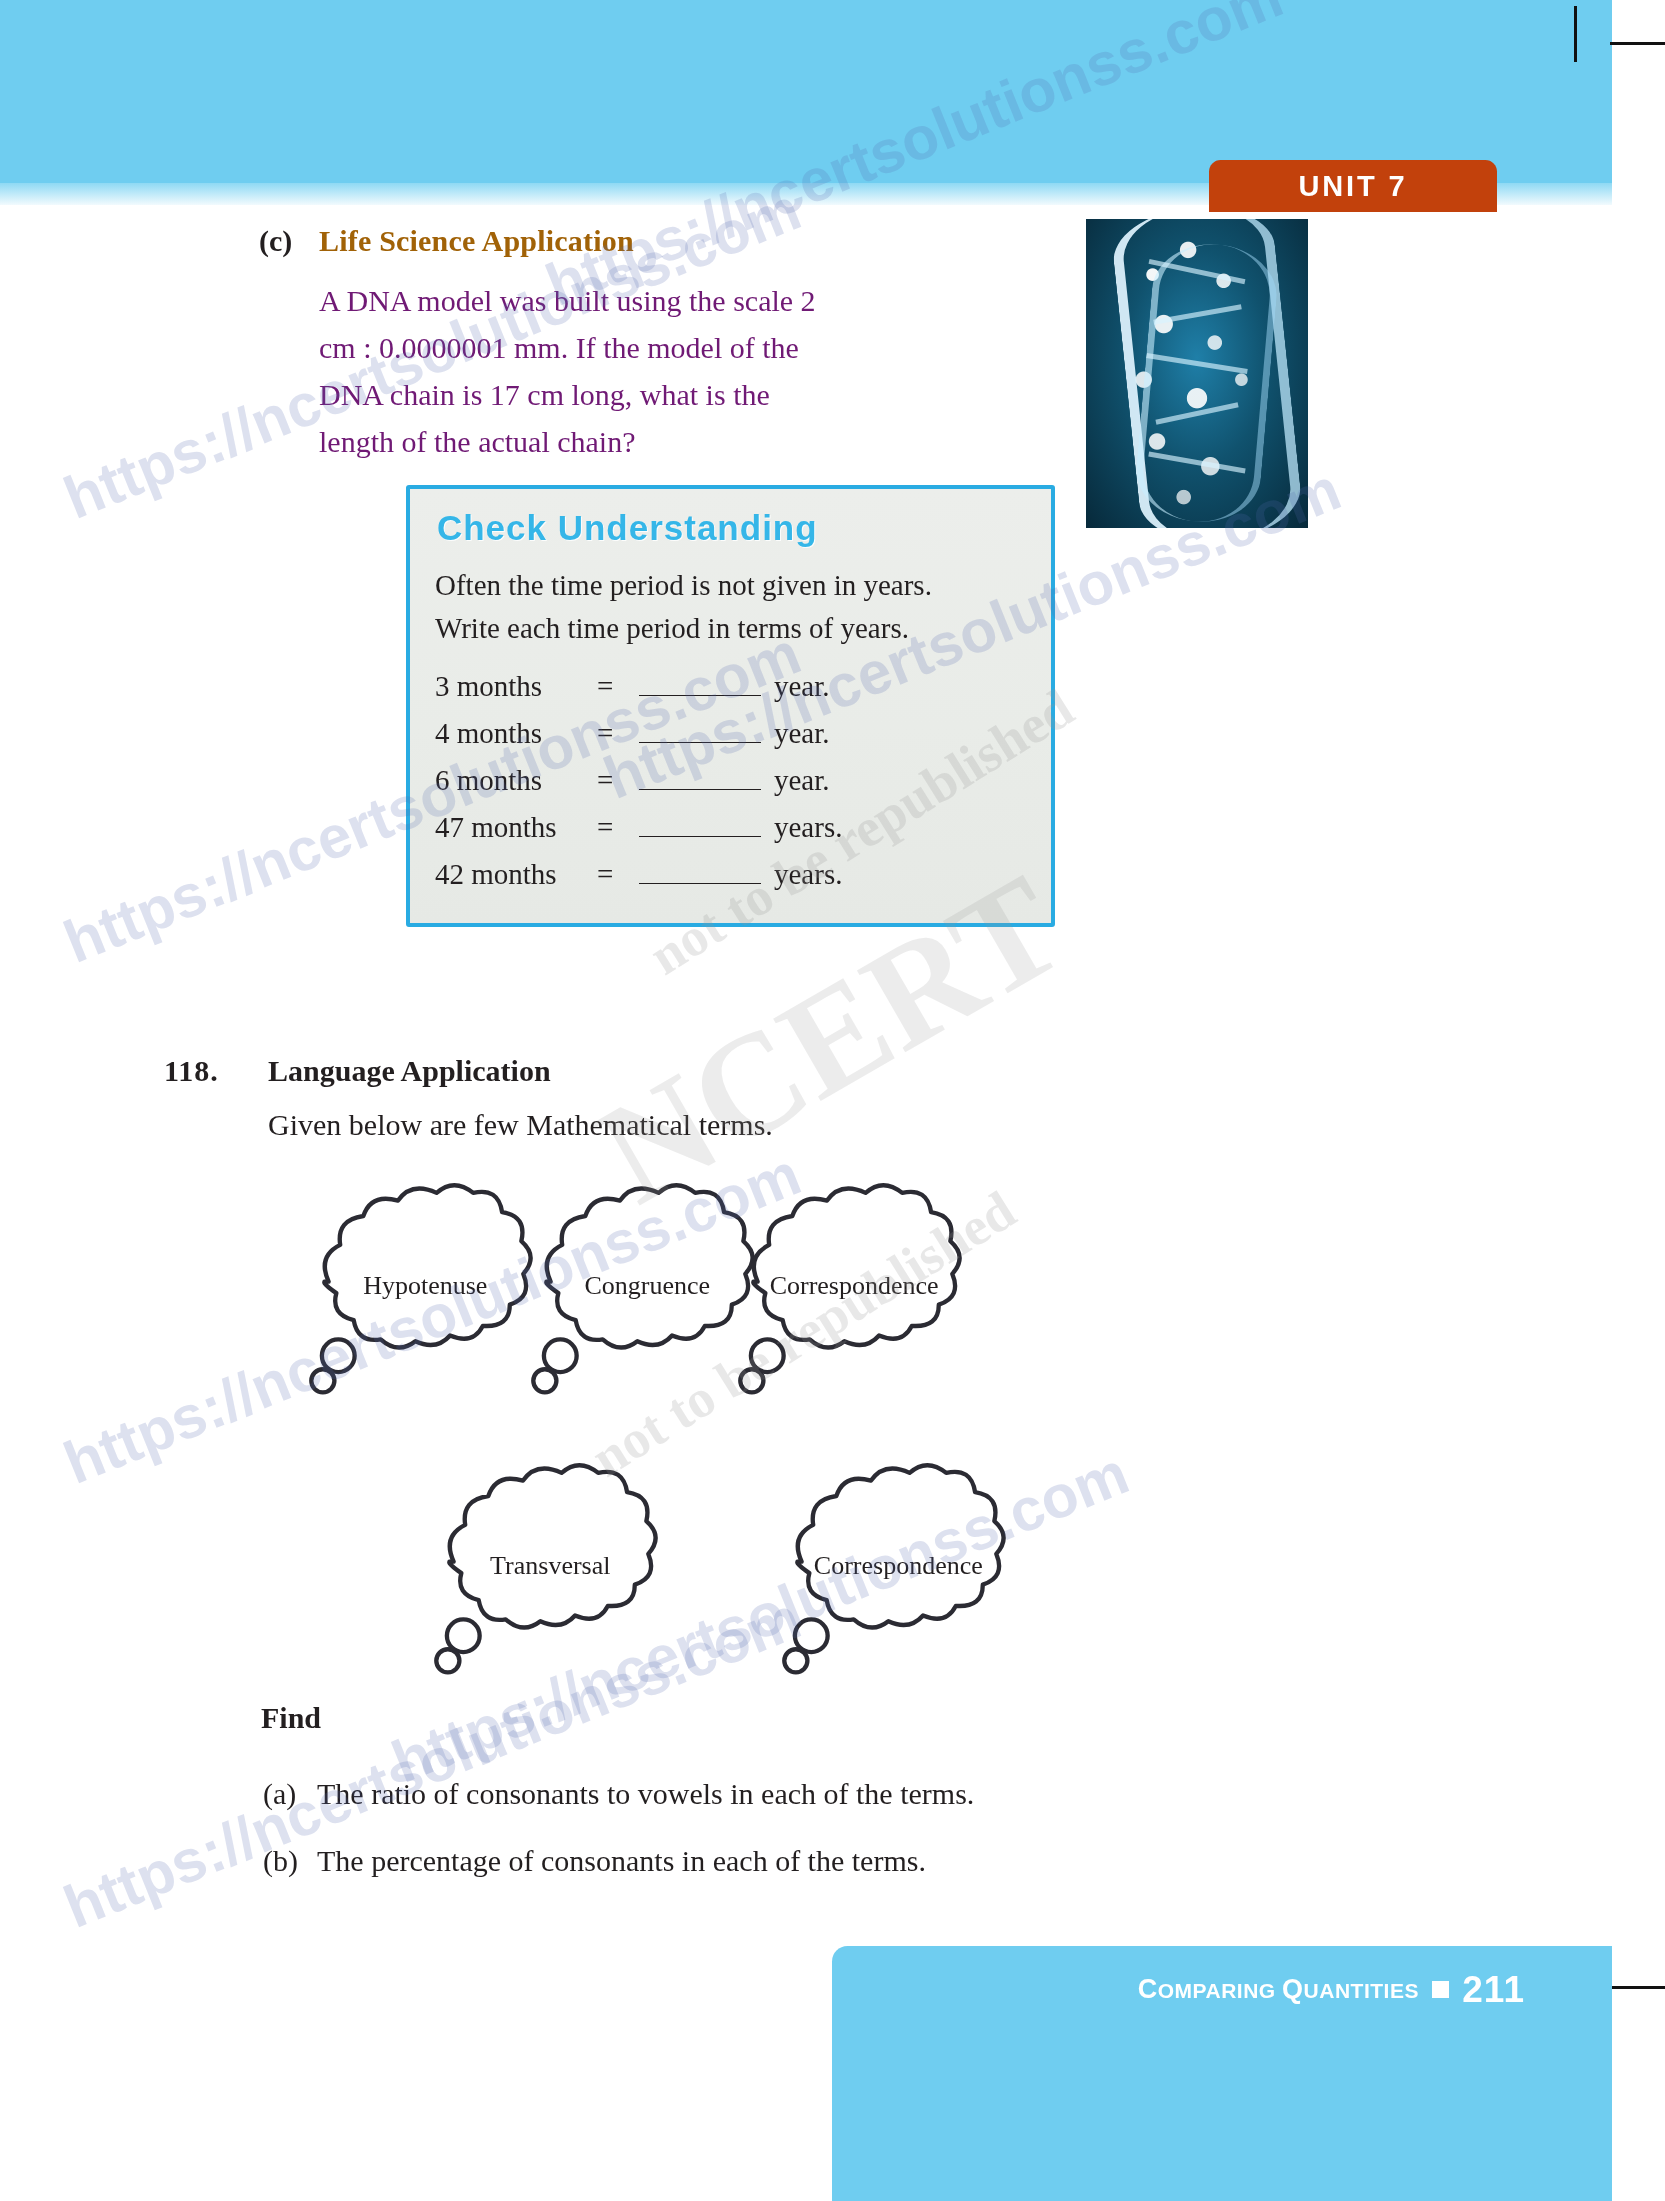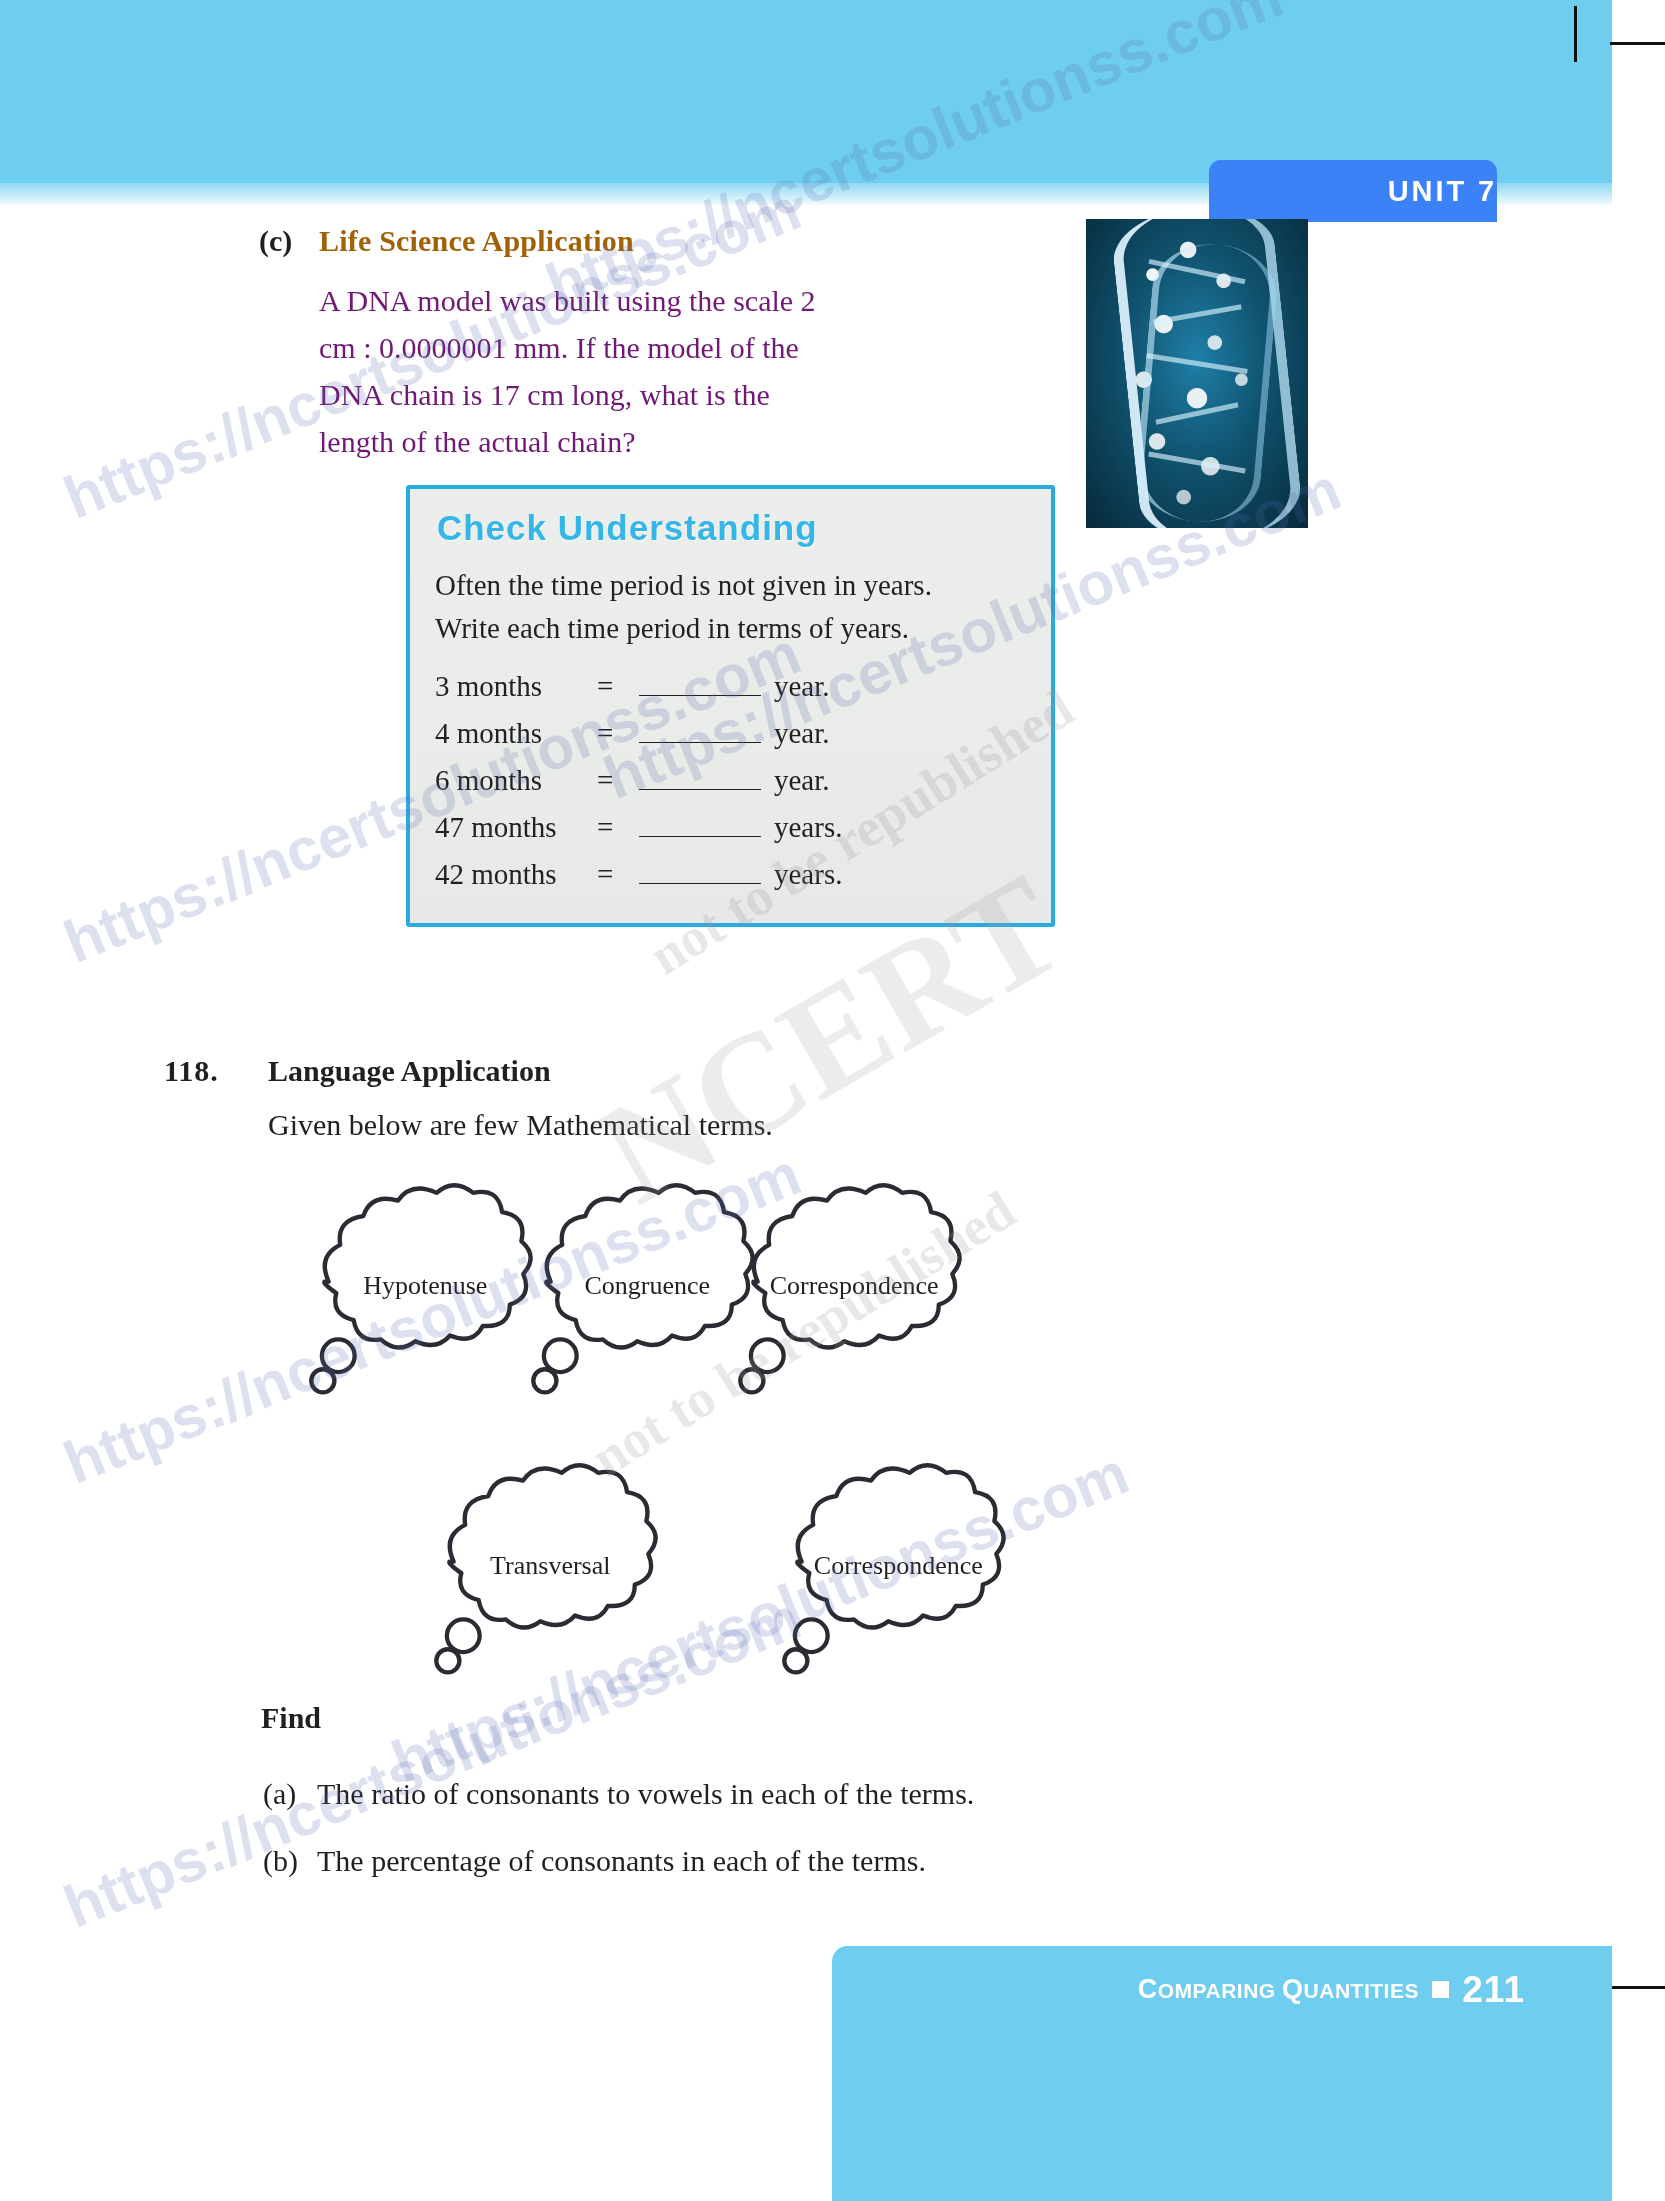--- a/index.html
+++ b/index.html
@@ -26,23 +26,23 @@
     position:absolute;left:0;top:205px;width:1612px;height:5.8px;background:#fff;
   }
 
   .crop-mark{position:absolute;background:#111;}
   .cm-v-top{left:1574px;top:5.8px;width:2.9px;height:56px;}
   .cm-h-top{left:1610px;top:42px;width:56px;height:2.9px;}
   .cm-h-bottom{left:1610px;top:1986px;width:56px;height:2.9px;}
   .cm-v-bottom{left:1574px;top:1989px;width:2.9px;height:56px;}
 
   .unit-tab{
-    position:absolute;left:1209px;top:160px;width:288px;height:62px;
-    background:#3b82f6;border-radius:11.6px 11.6px 0 0;
-    display:flex;align-items:center;justify-content:flex-end;
+    position:absolute;left:1209px;top:160px;width:288px;height:52px;
+    background:#c2410c;border-radius:11.6px 11.6px 0 0;
+    display:flex;align-items:center;justify-content:center;
   }
   .unit-tab span{
     font-family:"Liberation Sans", sans-serif;
     font-weight:bold;font-size:29px;letter-spacing:2.9px;color:#ffffff;
   }
 
   
   .content{position:absolute;left:0;top:224px;width:1666px;}
 
   .q-row{position:relative;padding-left:259px;}

